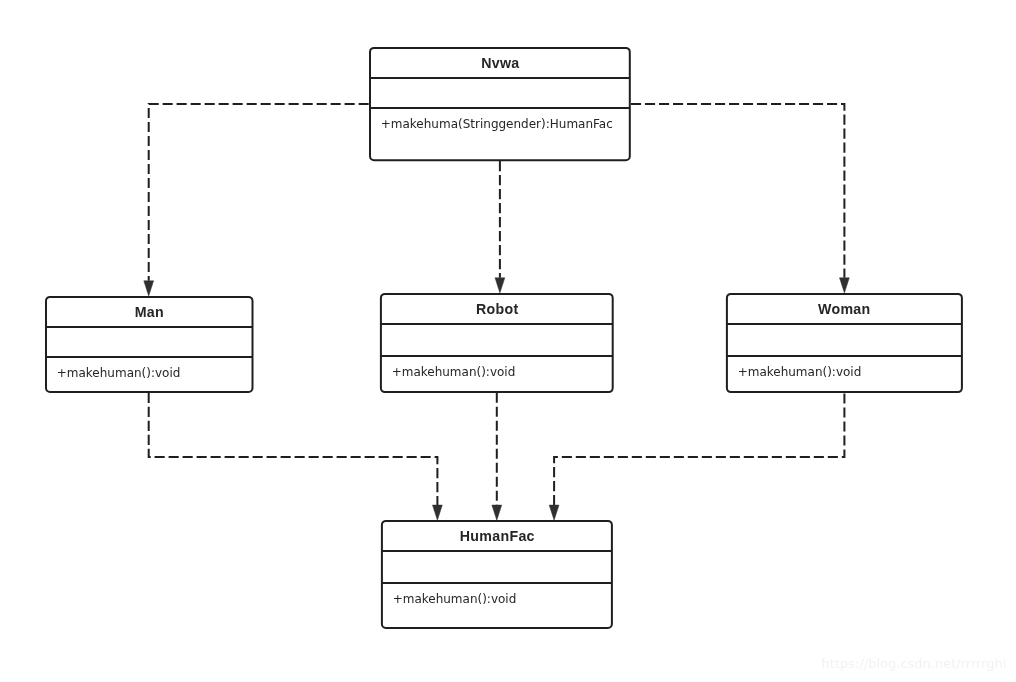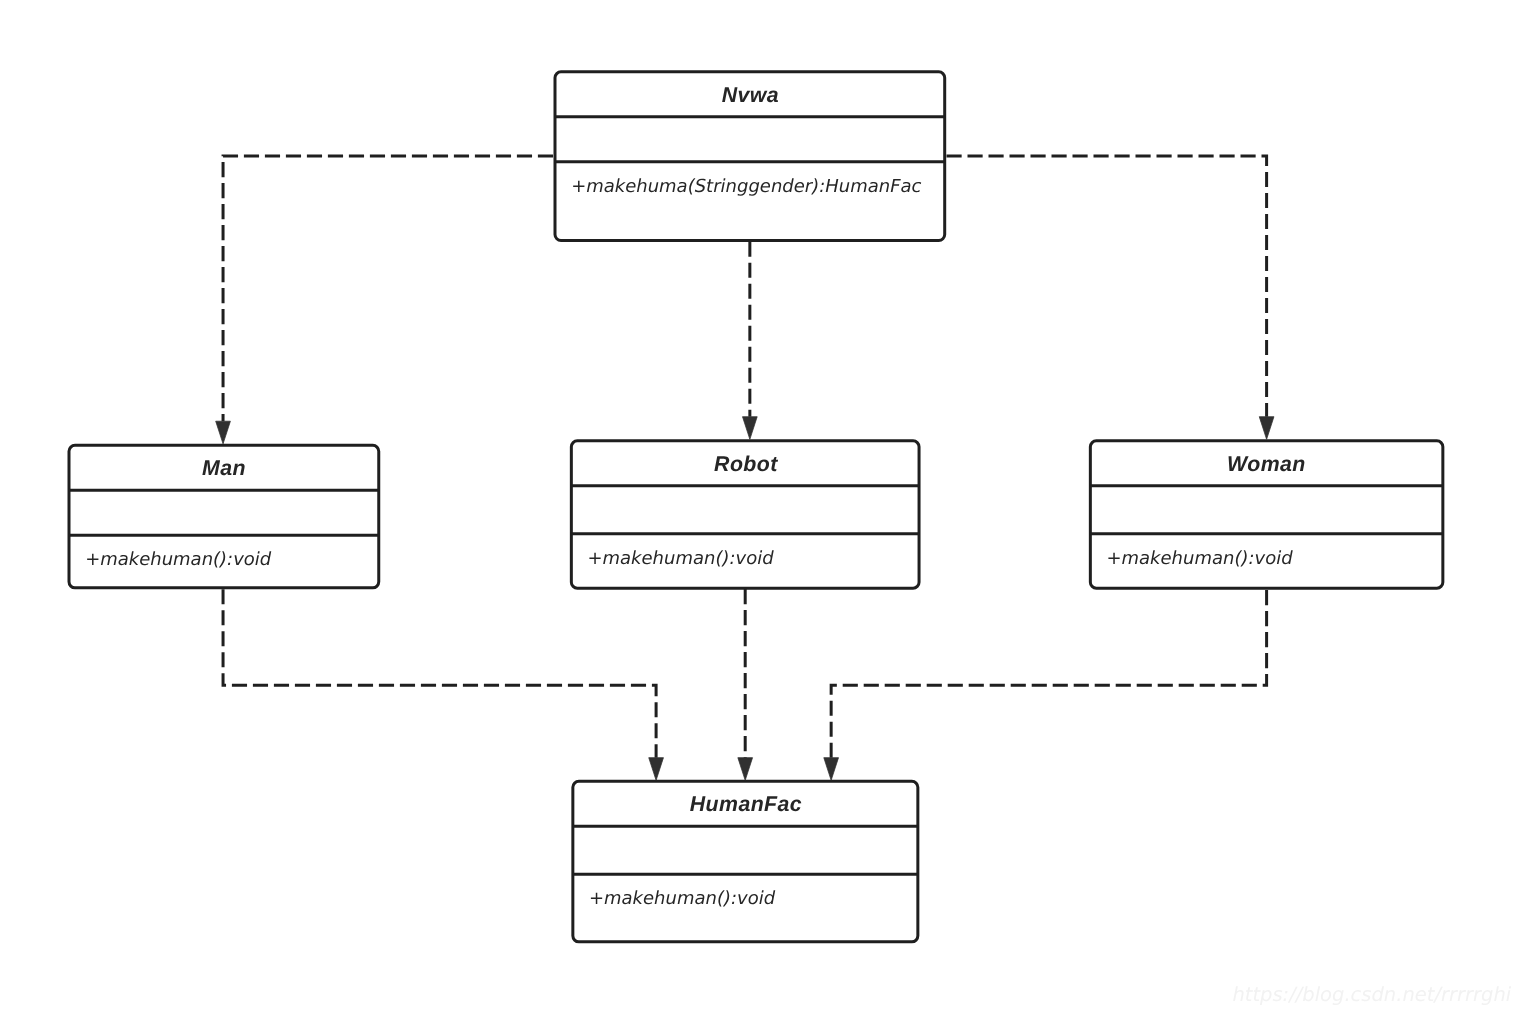--- a/index.html
+++ b/index.html
@@ -1,21 +1,21 @@
 <!DOCTYPE html>
 <html><head>
 <meta charset="utf-8">
 <title>UML Class Diagram</title>
 <style>
   html, body { margin:0; padding:0; }
   * { -webkit-font-smoothing:antialiased; -moz-osx-font-smoothing:grayscale; }
   body { width:1016px; height:682px; overflow:hidden; background:#ffffff;
          font-family:"DejaVu Sans", sans-serif; }
   #canvas { position:relative; width:932px; height:682px; background:#ffffff;
-            transform:translateZ(0);font-style:italic; }
+            transform:translateZ(0); }
   svg#diagram { position:absolute; left:0; top:0; width:1016px; height:682px;
                 transform:translateZ(0); }
   .cls-box { fill:#ffffff; }
   .cls-title { font-family:"Liberation Sans", sans-serif; font-weight:bold;
                letter-spacing:0.3px; text-anchor:middle; }
   .cls-method { font-family:"DejaVu Sans", sans-serif; }
   .edge-line { fill:none; stroke-linecap:butt; stroke-linejoin:miter; }
   .watermark { position:absolute; font-family:"DejaVu Sans", sans-serif;
                white-space:nowrap; line-height:1; }
 </style>

